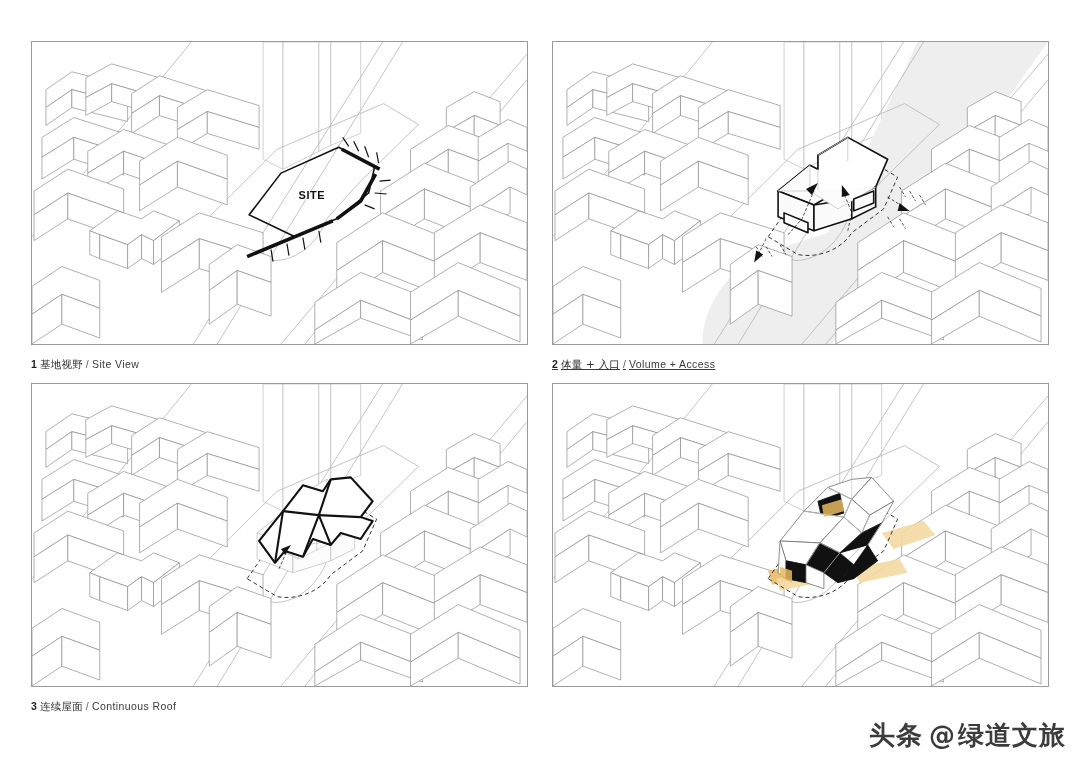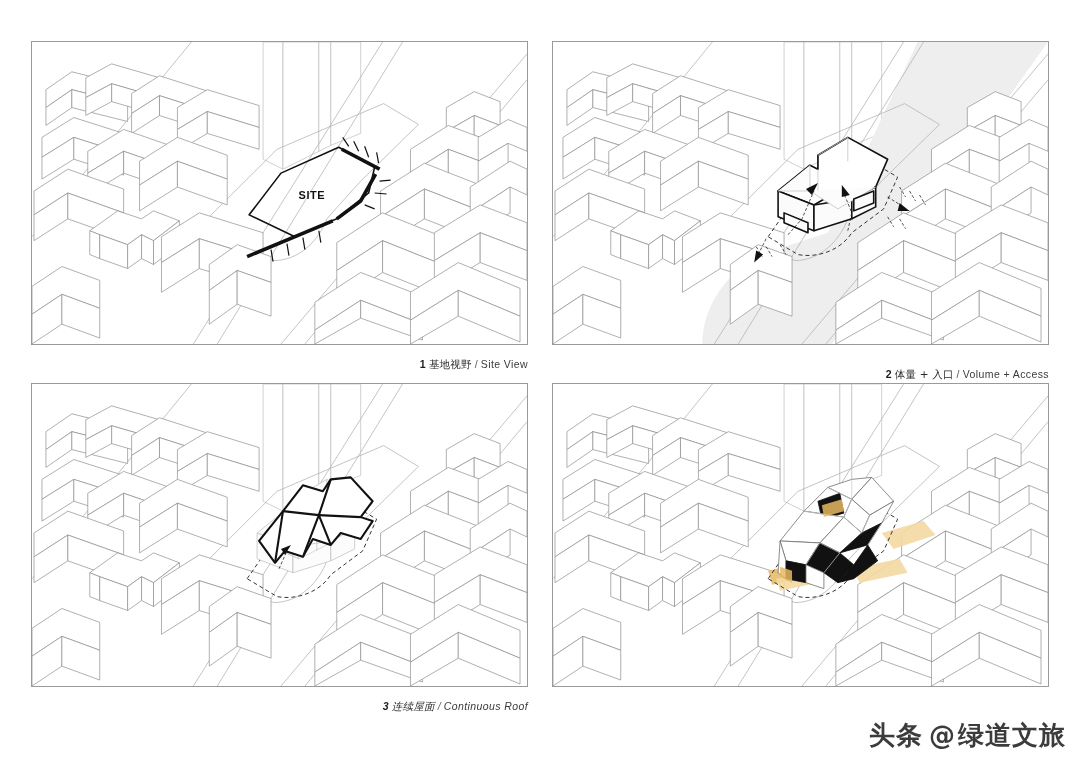--- a/index.html
+++ b/index.html
@@ -38,29 +38,29 @@
 
   .panel svg {
     display: block;
     width: 100%;
     height: 100%;
   }
 
   .caption {
     position: absolute;
     width: 497px;
-    text-align: right;
+    text-align: left;
     font-size: 10.5px;
     color: #3a3a3a;
     letter-spacing: 0.2px;
     white-space: nowrap;
   }
   .caption-1 { left: 31px;  top: 358px; }
-  .caption-2 { left: 552px; top: 368px; }
-  .caption-3 { left: 31px;  top: 700px; font-style: italic; }
+  .caption-2 { left: 552px; top: 358px; text-decoration: underline; }
+  .caption-3 { left: 31px;  top: 700px; }
   .caption-4 { left: 552px; top: 700px; }
 
   .caption .num {
     font-weight: bold;
     color: #1d1d1d;
     margin-right: 3px;
   }
   .caption .cn {
     color: #2b2b2b;
     font-family: "DejaVu Sans", sans-serif;

